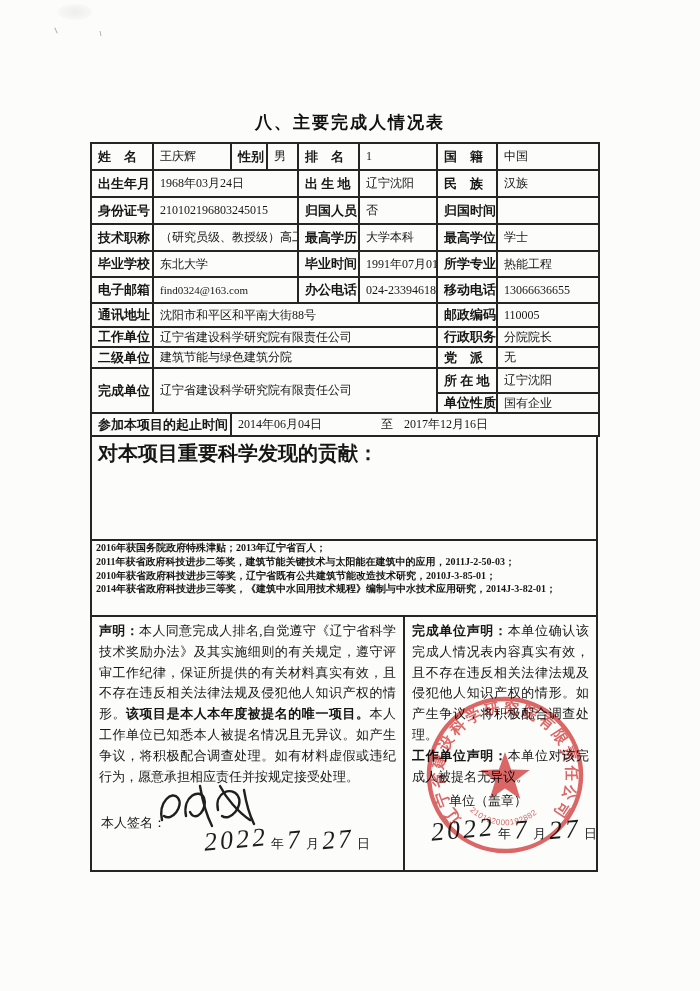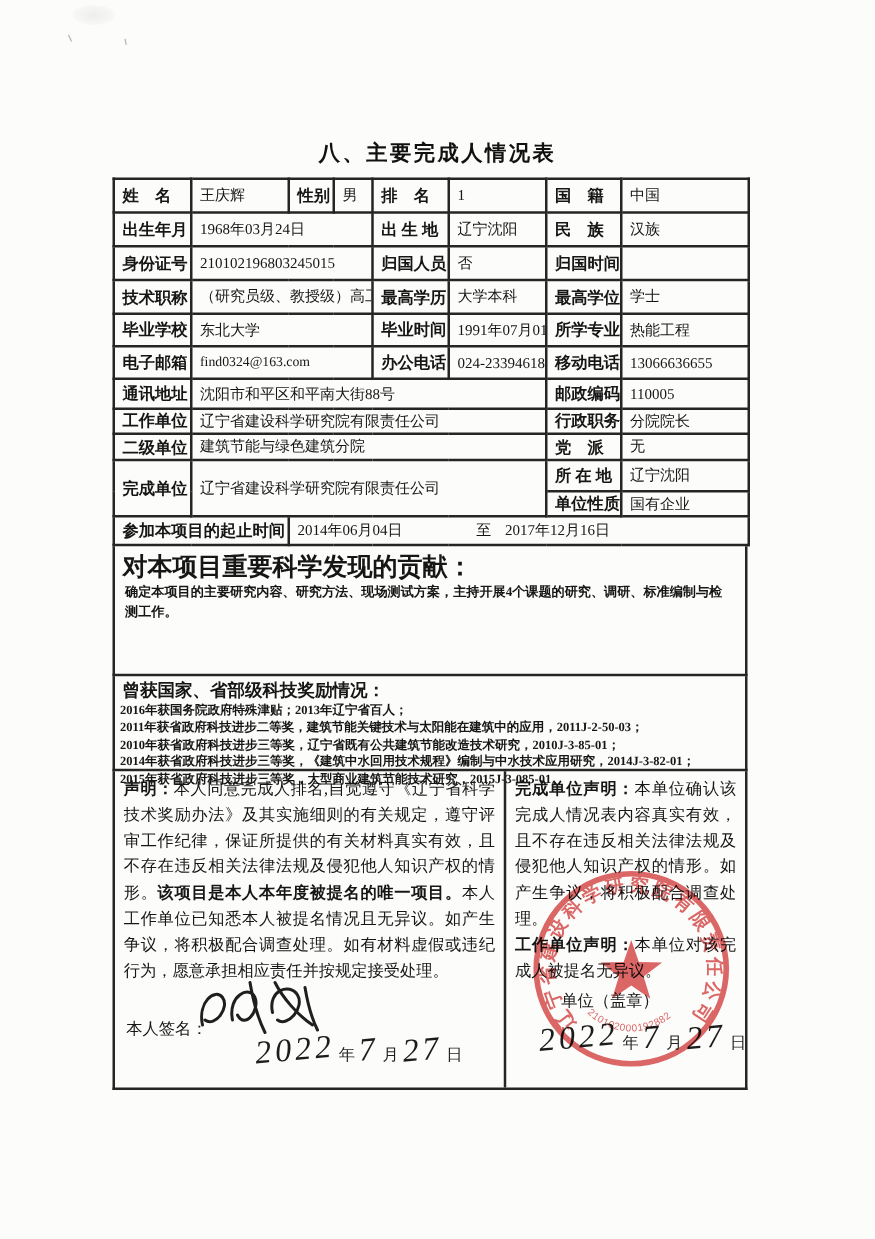--- a/index.html
+++ b/index.html
@@ -163,30 +163,27 @@
           <span>2014年06月04日</span>
           <span class="dur-to">至</span>
           <span>2017年12月16日</span>
         </td>
       </tr>
     </tbody>
       </table>
 
     <div class="sec sec-contrib">
       <div class="sec-head" style="font-size:20px;">对本项目重要科学发现的贡献：</div>
-      <div class="sec-body">确定本项目的主要研究内容、研究方法、现场测试方案，主持开展4个课题的研究、调研、标准编制与检测工作。</div>
     </div>
 
     <div class="sec sec-awards">
-      <div class="sec-head">曾获国家、省部级科技奖励情况：</div>
       <div class="awd-line">2016年获国务院政府特殊津贴；2013年辽宁省百人；</div>
       <div class="awd-line">2011年获省政府科技进步二等奖，建筑节能关键技术与太阳能在建筑中的应用，2011J-2-50-03；</div>
       <div class="awd-line">2010年获省政府科技进步三等奖，辽宁省既有公共建筑节能改造技术研究，2010J-3-85-01；</div>
       <div class="awd-line">2014年获省政府科技进步三等奖，《建筑中水回用技术规程》编制与中水技术应用研究，2014J-3-82-01；</div>
-      <div class="awd-line">2015年获省政府科技进步三等奖，大型商业建筑节能技术研究，2015J-3-085-01。</div>
     </div>
 
     <div class="sec sec-decl">
       <div class="decl-left">
         <p class="decl-p">
           <span class="b">声明：</span><span>本人同意完成人排名,自觉遵守《辽宁省科学技术奖励办法》及其实施细则的有关规定，遵守评审工作纪律，保证所提供的有关材料真实有效，且不存在违反相关法律法规及侵犯他人知识产权的情形。</span><span class="b">该项目是本人本年度被提名的唯一项目。</span><span>本人工作单位已知悉本人被提名情况且无异议。如产生争议，将积极配合调查处理。如有材料虚假或违纪行为，愿意承担相应责任并按规定接受处理。</span>
         </p>
         <div class="sign-label">本人签名：</div>
         <svg class="sign-svg" width="120" height="62" viewBox="0 0 120 62">
           <g fill="none" stroke="#1f1f1f" stroke-width="2.4" stroke-linecap="round">

